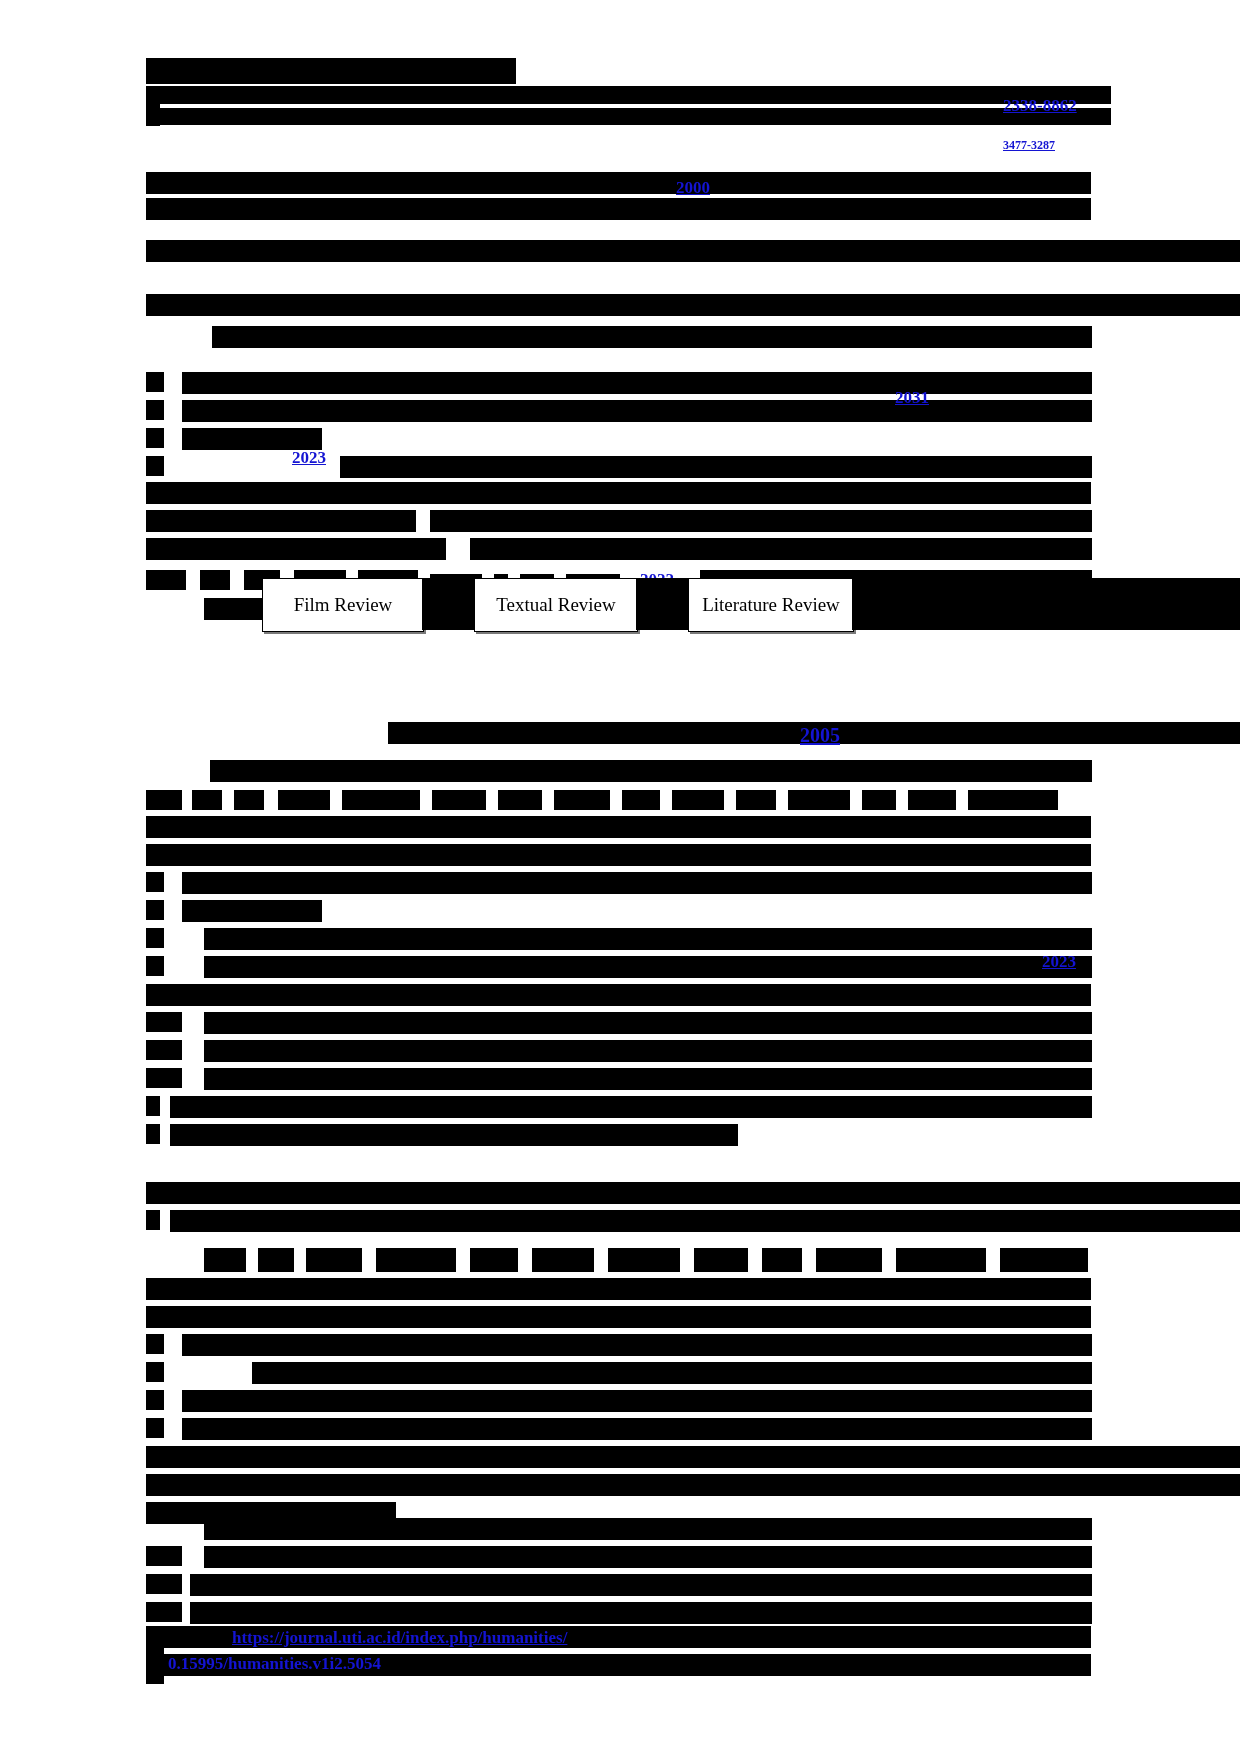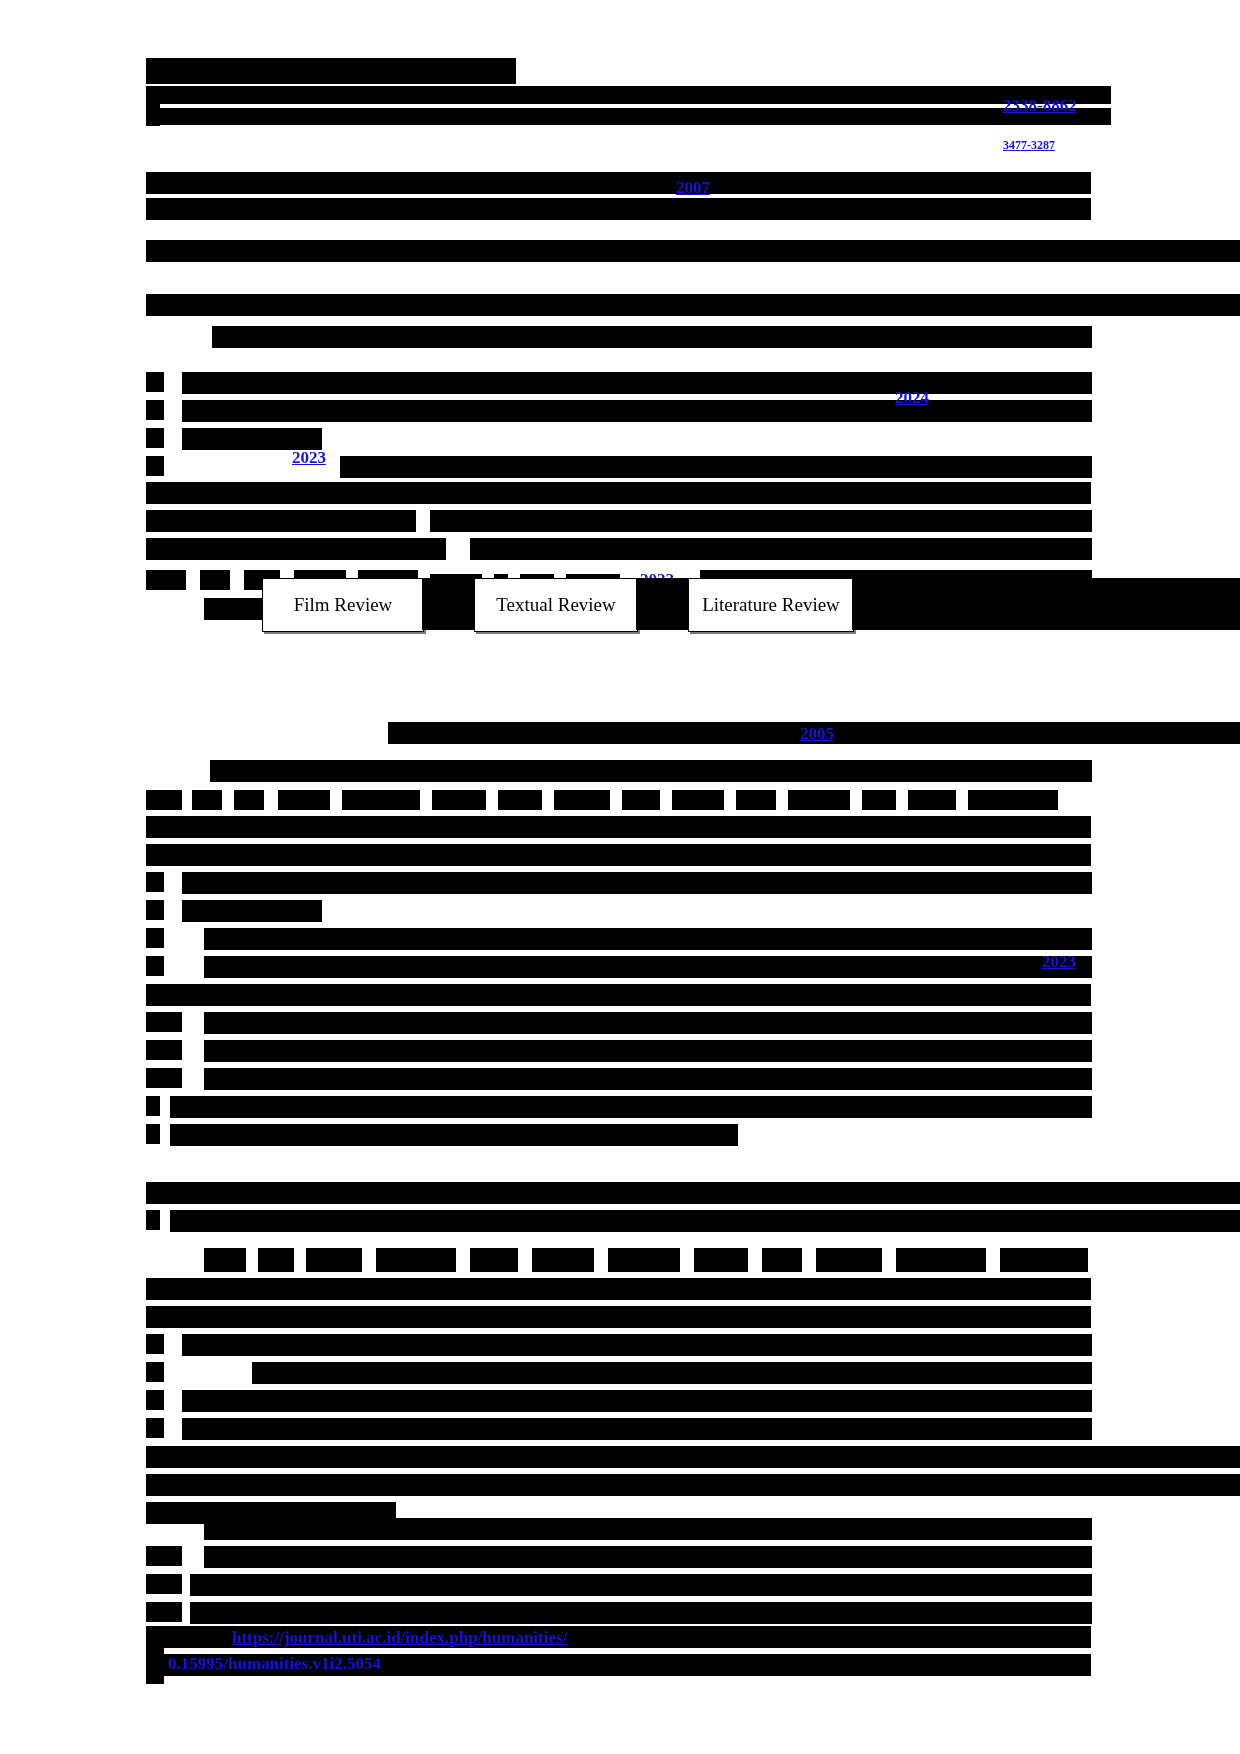--- a/index.html
+++ b/index.html
@@ -70,35 +70,35 @@
   <div class="bar" style="left:146px; top:86px; width:965px; height:18px;"></div>
   <div class="bar" style="left:146px; top:108px; width:965px; height:17px;"></div>
   <div class="bar" style="left:146px; top:86px; width:14px; height:40px;"></div>
 
   <a class="link" style="left:1003px; top:96px; font-size:17px;">2338-8862</a>
   <a class="link" style="left:1003px; top:138px; font-size:12px;">3477-3287</a>
 
   <div class="bar" style="left:146px; top:172px; width:945px; height:22px;"></div>
   <div class="bar" style="left:146px; top:198px; width:945px; height:22px;"></div>
   <div class="bar" style="left:146px; top:240px; width:1095px; height:22px;"></div>
-  <a class="link" style="left:676px; top:178px; font-size:17px;">2007</a>
+  <a class="link" style="left:676px; top:178px; font-size:17px;">2000</a>
 
   <div class="bar" style="left:146px; top:294px; width:1095px; height:22px;"></div>
   <div class="bar" style="left:212px; top:326px; width:880px; height:22px;"></div>
 
   <div class="bar" style="left:146px; top:372px; width:18px; height:20px;"></div>
   <div class="bar" style="left:182px; top:372px; width:910px; height:22px;"></div>
   <div class="bar" style="left:146px; top:400px; width:18px; height:20px;"></div>
   <div class="bar" style="left:182px; top:400px; width:910px; height:22px;"></div>
   <div class="bar" style="left:146px; top:428px; width:18px; height:20px;"></div>
   <div class="bar" style="left:182px; top:428px; width:140px; height:22px;"></div>
   <div class="bar" style="left:146px; top:456px; width:18px; height:20px;"></div>
   <div class="bar" style="left:340px; top:456px; width:752px; height:22px;"></div>
 
-  <a class="link" style="left:895px; top:388px; font-size:17px;">2024</a>
+  <a class="link" style="left:895px; top:388px; font-size:17px;">2031</a>
   <a class="link" style="left:292px; top:448px; font-size:17px;">2023</a>
 
   <div class="bar" style="left:146px; top:482px; width:945px; height:22px;"></div>
   <div class="bar" style="left:146px; top:510px; width:270px; height:22px;"></div>
   <div class="bar" style="left:430px; top:510px; width:662px; height:22px;"></div>
   <div class="bar" style="left:146px; top:538px; width:300px; height:22px;"></div>
   <div class="bar" style="left:470px; top:538px; width:622px; height:22px;"></div>
 
   <div class="bar" style="left:146px; top:570px; width:40px; height:20px;"></div>
   <div class="bar" style="left:200px; top:570px; width:30px; height:20px;"></div>
@@ -125,21 +125,21 @@
   </div>
   <div class="flowbox" style="left:688px; top:578px; width:164px; height:52px;">
     <span>Literature Review</span>
   </div>
 
   <div class="connector" style="left:422px; top:578px; width:52px; height:52px;"></div>
   <div class="connector" style="left:636px; top:578px; width:52px; height:52px;"></div>
   <div class="connector" style="left:852px; top:578px; width:390px; height:52px;"></div>
 
   <div class="bar" style="left:388px; top:722px; width:852px; height:22px;"></div>
-  <a class="link" style="left:800px; top:724px; font-size:17px;">2005</a>
+  <a class="link" style="left:800px; top:724px; font-size:20px;">2005</a>
 
   <div class="bar" style="left:210px; top:760px; width:882px; height:22px;"></div>
 
   <div class="bar" style="left:146px; top:790px; width:36px; height:20px;"></div>
   <div class="bar" style="left:192px; top:790px; width:30px; height:20px;"></div>
   <div class="bar" style="left:234px; top:790px; width=30px; height:20px; width:30px;"></div>
   <div class="bar" style="left:278px; top:790px; width:52px; height:20px;"></div>
   <div class="bar" style="left:342px; top:790px; width:78px; height:20px;"></div>
   <div class="bar" style="left:432px; top:790px; width:54px; height:20px;"></div>
   <div class="bar" style="left:498px; top:790px; width:44px; height:20px;"></div>

